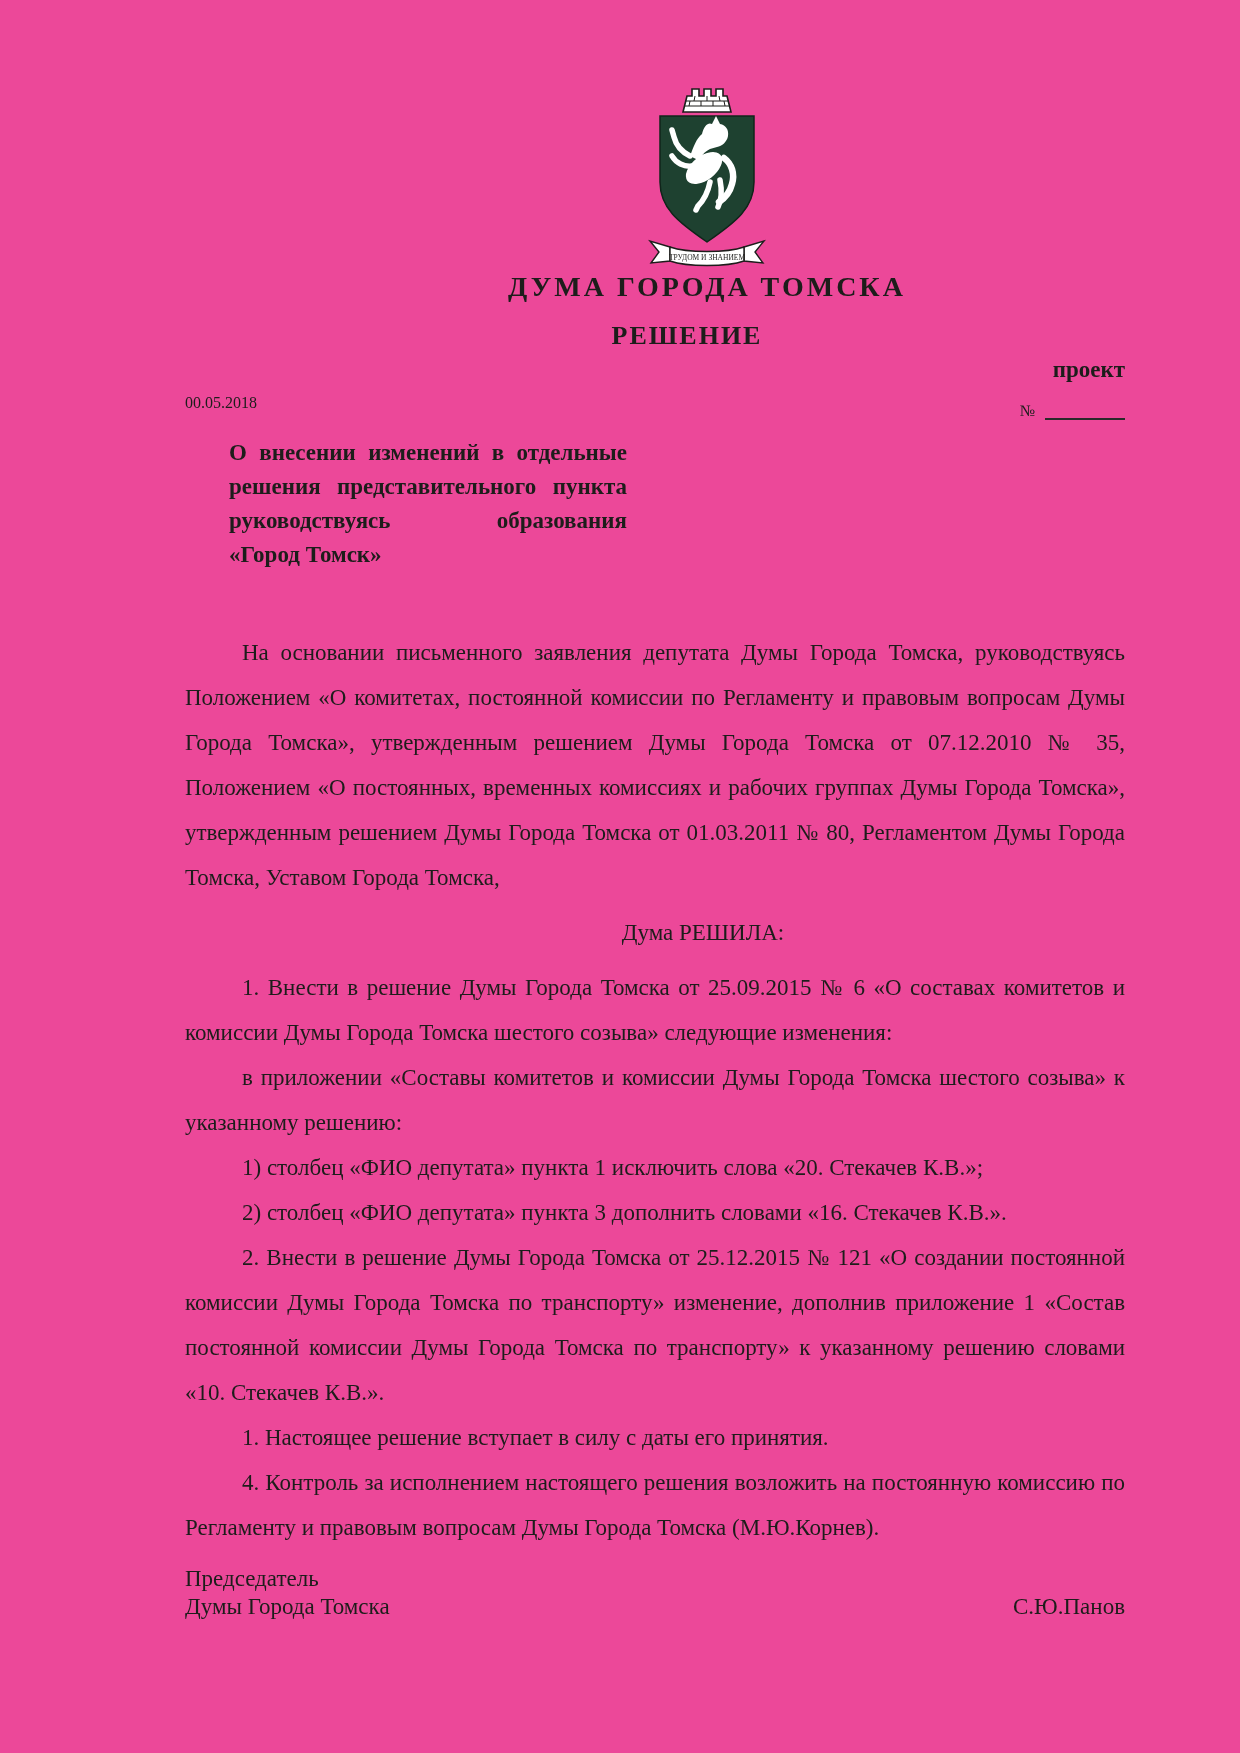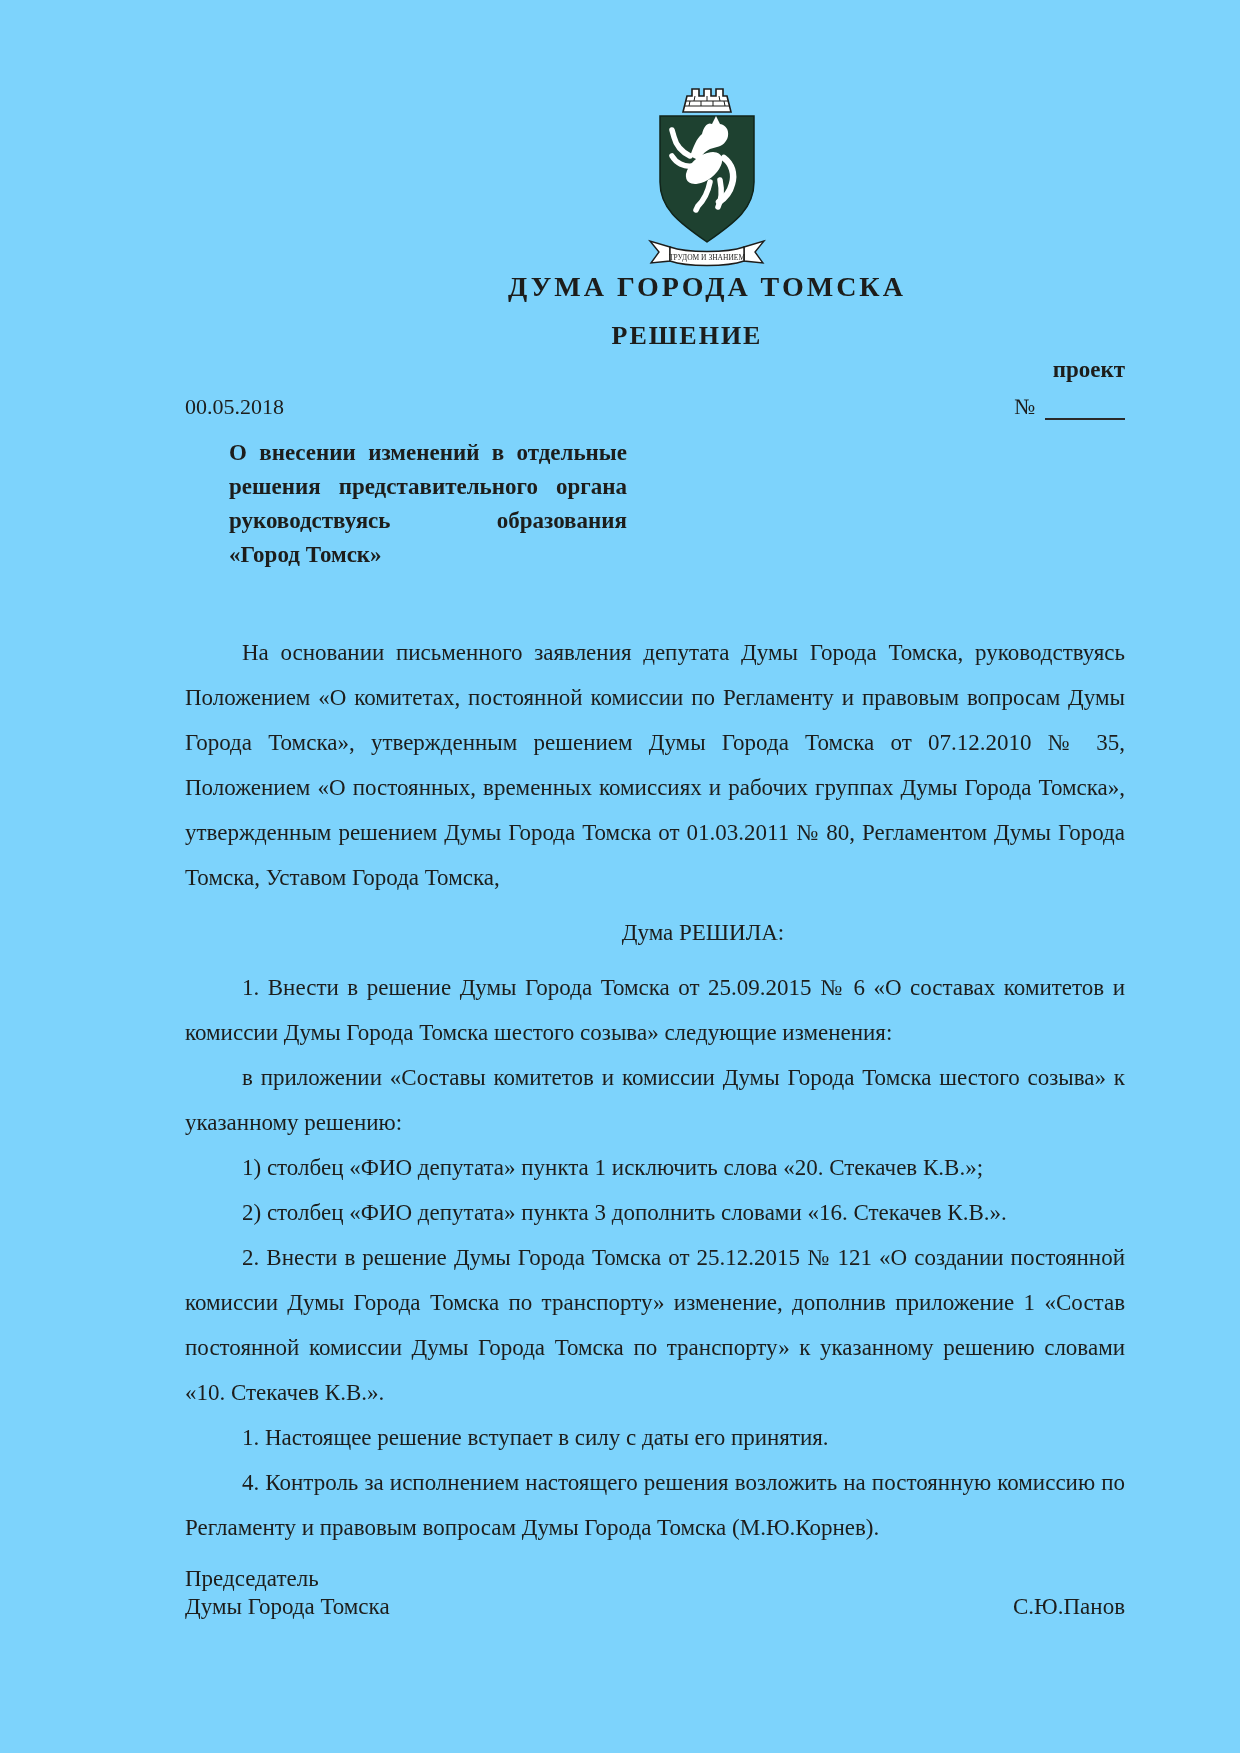--- a/index.html
+++ b/index.html
@@ -1,41 +1,41 @@
 <!DOCTYPE html>
 <html lang="ru"><head>
 <meta charset="utf-8">
 <style>
   html,body{margin:0;padding:0;background:#e9e9e9;}
   .page{
     position:relative;
     width:1240px;height:1753px;
     margin:0 auto;
-    background:#7dd3fc;
+    background:#ec4899;
     color:#1d1d1b;
     font-family:"Liberation Serif","DejaVu Serif",serif;
     overflow:hidden;
   }
   .emblem{position:absolute;left:632px;top:84px;width:150px;height:186px;}
   .org-title{
     position:absolute;left:407px;top:271px;width:600px;
     text-align:center;font-weight:bold;font-size:28px;letter-spacing:3px;white-space:nowrap;
   }
   .doc-type{
     position:absolute;left:387px;top:321px;width:600px;
     text-align:center;font-weight:bold;font-size:26px;letter-spacing:2px;
   }
   .draft{
     position:absolute;top:357px;left:185px;width:940px;
     text-align:right;font-weight:bold;font-size:23px;
   }
   .dateline{
     position:absolute;top:394px;left:185px;width:940px;
-    display:flex;justify-content:space-between;align-items:center;
-    font-size:22px;
+    display:flex;justify-content:space-between;align-items:flex-start;
+    font-size:16px;
   }
   .number-group{display:flex;align-items:flex-end;gap:10px;}
   .blank-line{display:inline-block;width:80px;height:24px;border-bottom:2px solid #2a2a2a;}
   .subject{
     position:absolute;top:436px;left:185px;width:398px;
     font-weight:bold;font-size:23px;line-height:34px;margin-left:44px;
   }
   .subject-line{text-align:justify;text-align-last:justify;}
   .subject-line:last-child{text-align-last:left;}
   .body-text{
@@ -99,21 +99,21 @@
   <div class="dateline">
     <span>00.05.2018</span>
     <span class="number-group">
       <span>№</span>
       <span class="blank-line"></span>
     </span>
   </div>
 
   <div class="subject">
     <div class="subject-line">О внесении изменений в отдельные</div>
-    <div class="subject-line">решения представительного органа</div>
+    <div class="subject-line">решения представительного пункта</div>
     <div class="subject-line">руководствуясь образования</div>
     <div class="subject-line">«Город Томск»</div>
   </div>
 
   <div class="body-text">
     <p class="para">На основании письменного заявления депутата Думы Города Томска, руководствуясь Положением «О комитетах, постоянной комиссии по Регламенту и правовым вопросам Думы Города Томска», утвержденным решением Думы Города Томска от 07.12.2010 № 35, Положением «О постоянных, временных комиссиях и рабочих группах Думы Города Томска», утвержденным решением Думы Города Томска от 01.03.2011 № 80, Регламентом Думы Города Томска, Уставом Города Томска,</p>
     <p class="para resolution">Дума РЕШИЛА:</p>
     <p class="para">1. Внести в решение Думы Города Томска от 25.09.2015 № 6 «О составах комитетов и комиссии Думы Города Томска шестого созыва» следующие изменения:</p>
     <p class="para">в приложении «Составы комитетов и комиссии Думы Города Томска шестого созыва» к указанному решению:</p>
     <p class="para">1) столбец «ФИО депутата» пункта 1 исключить слова «20. Стекачев К.В.»;</p>

